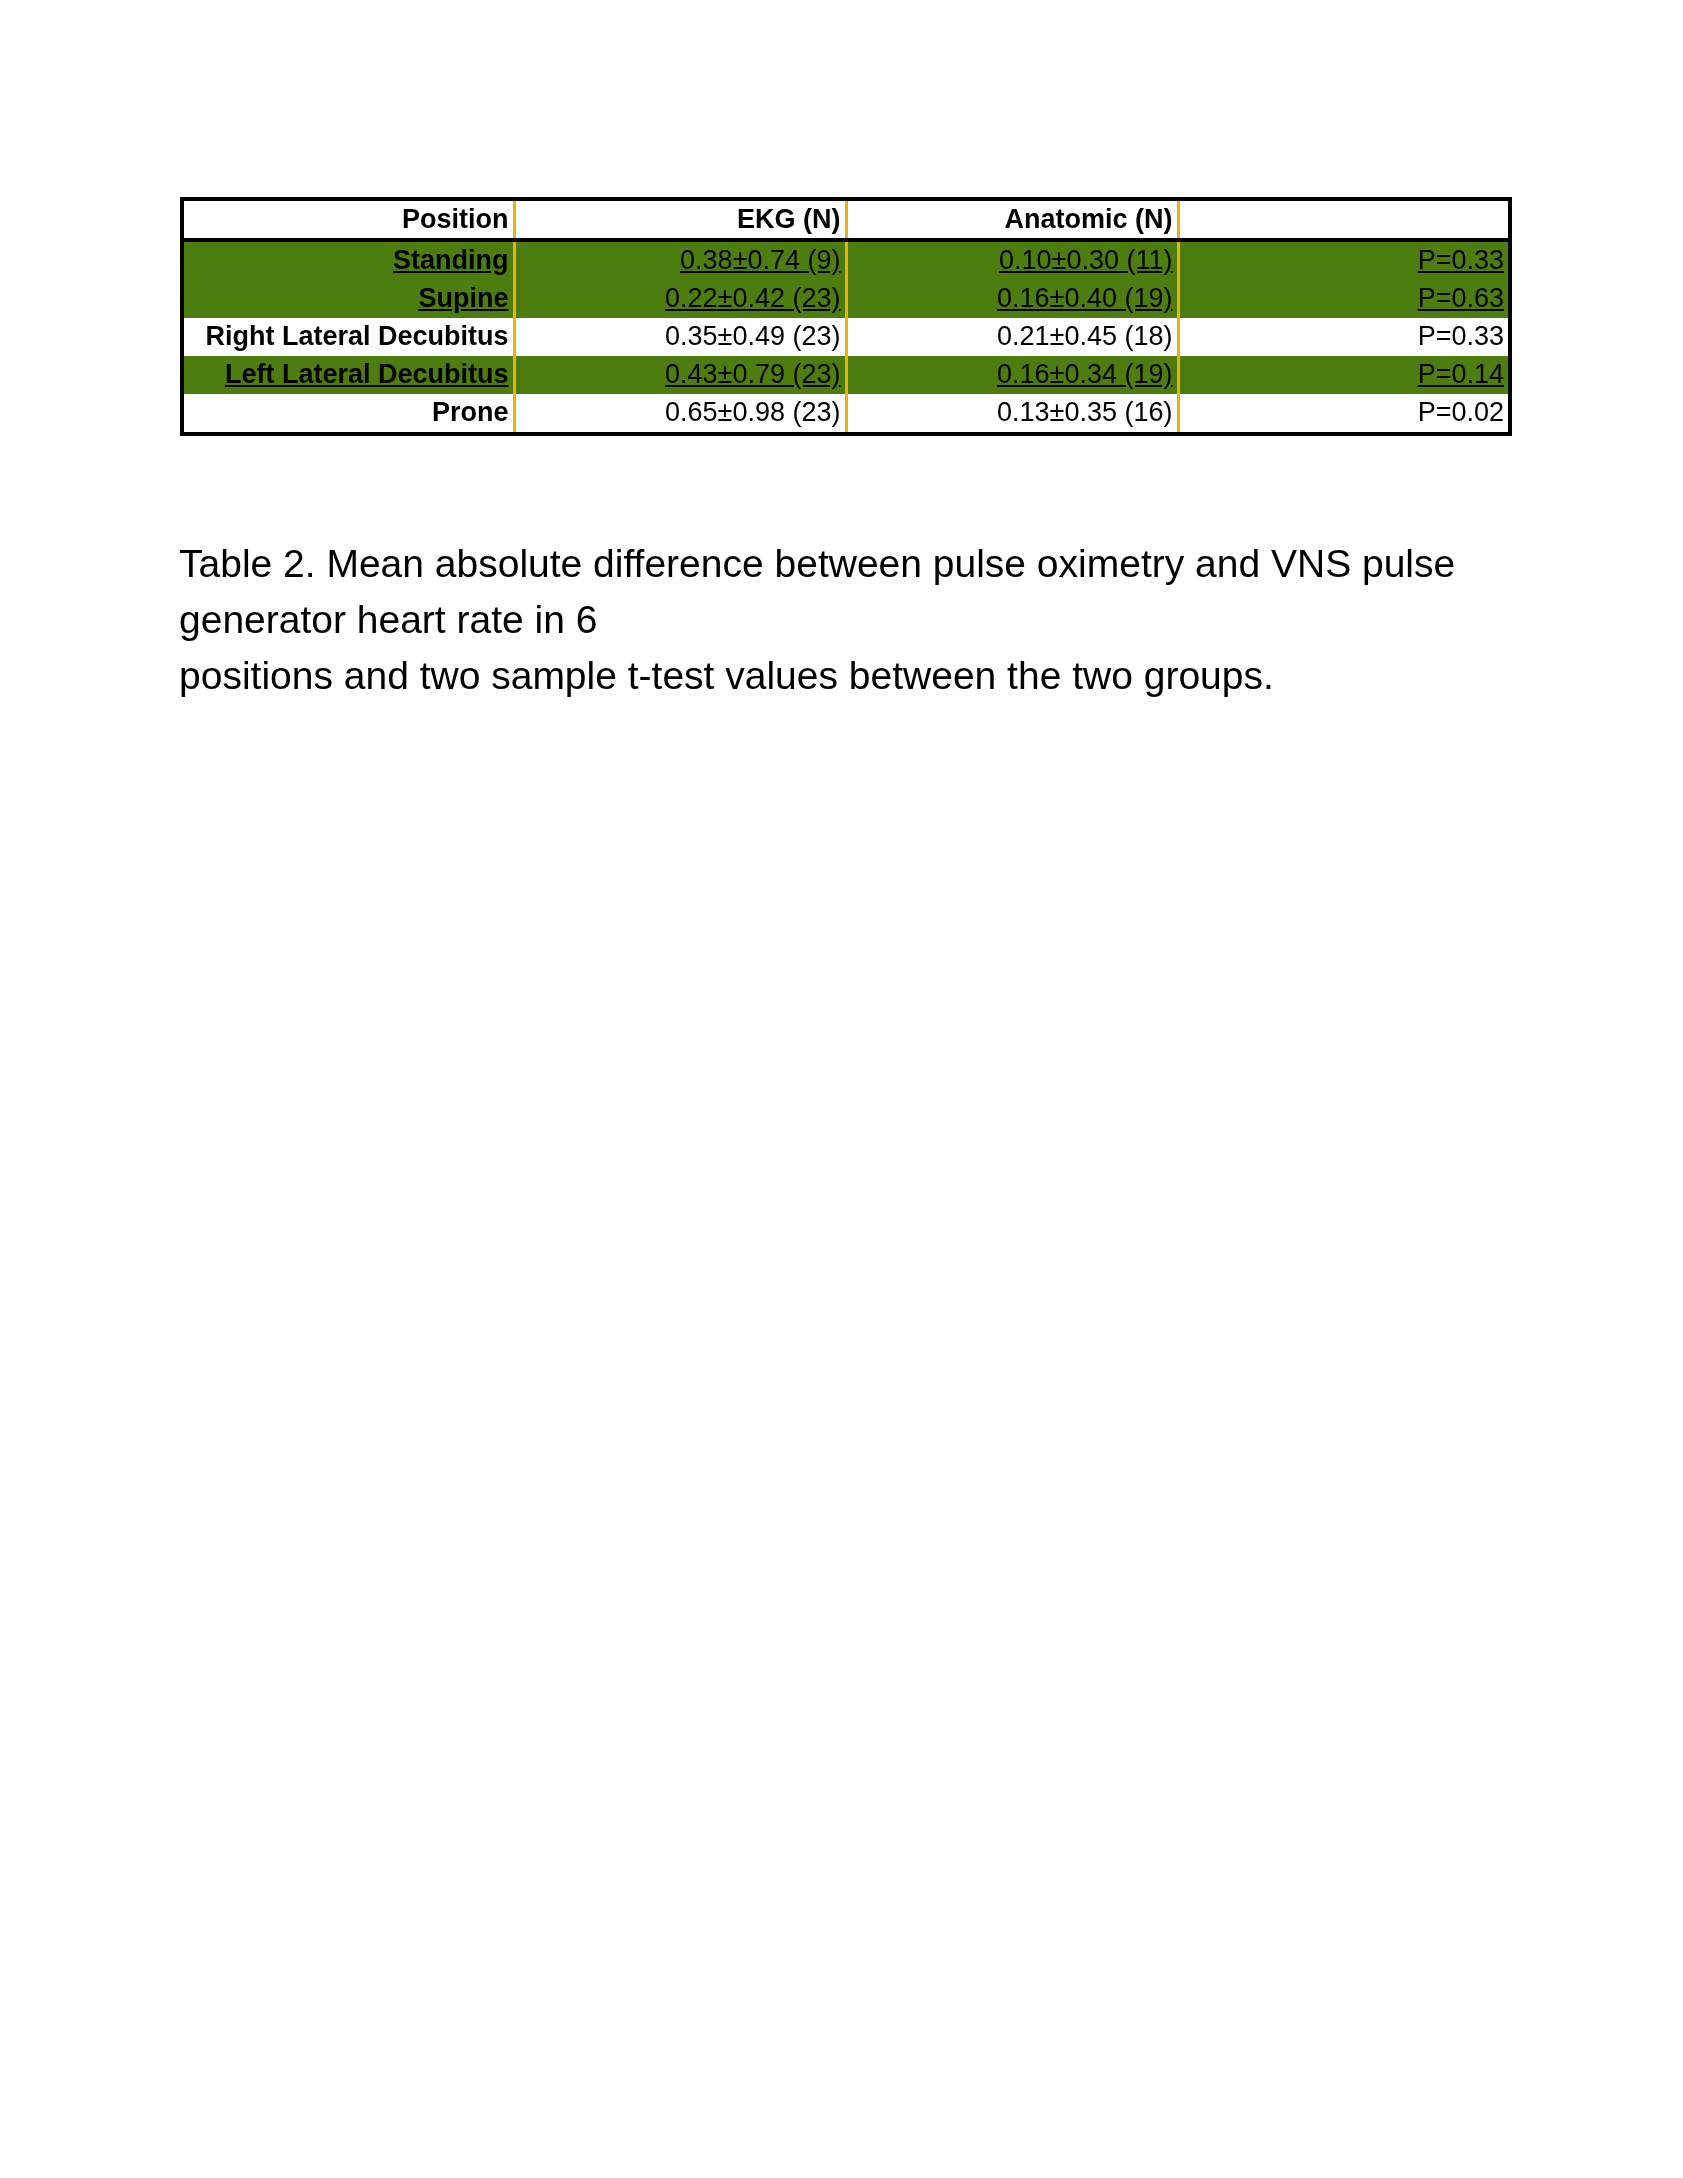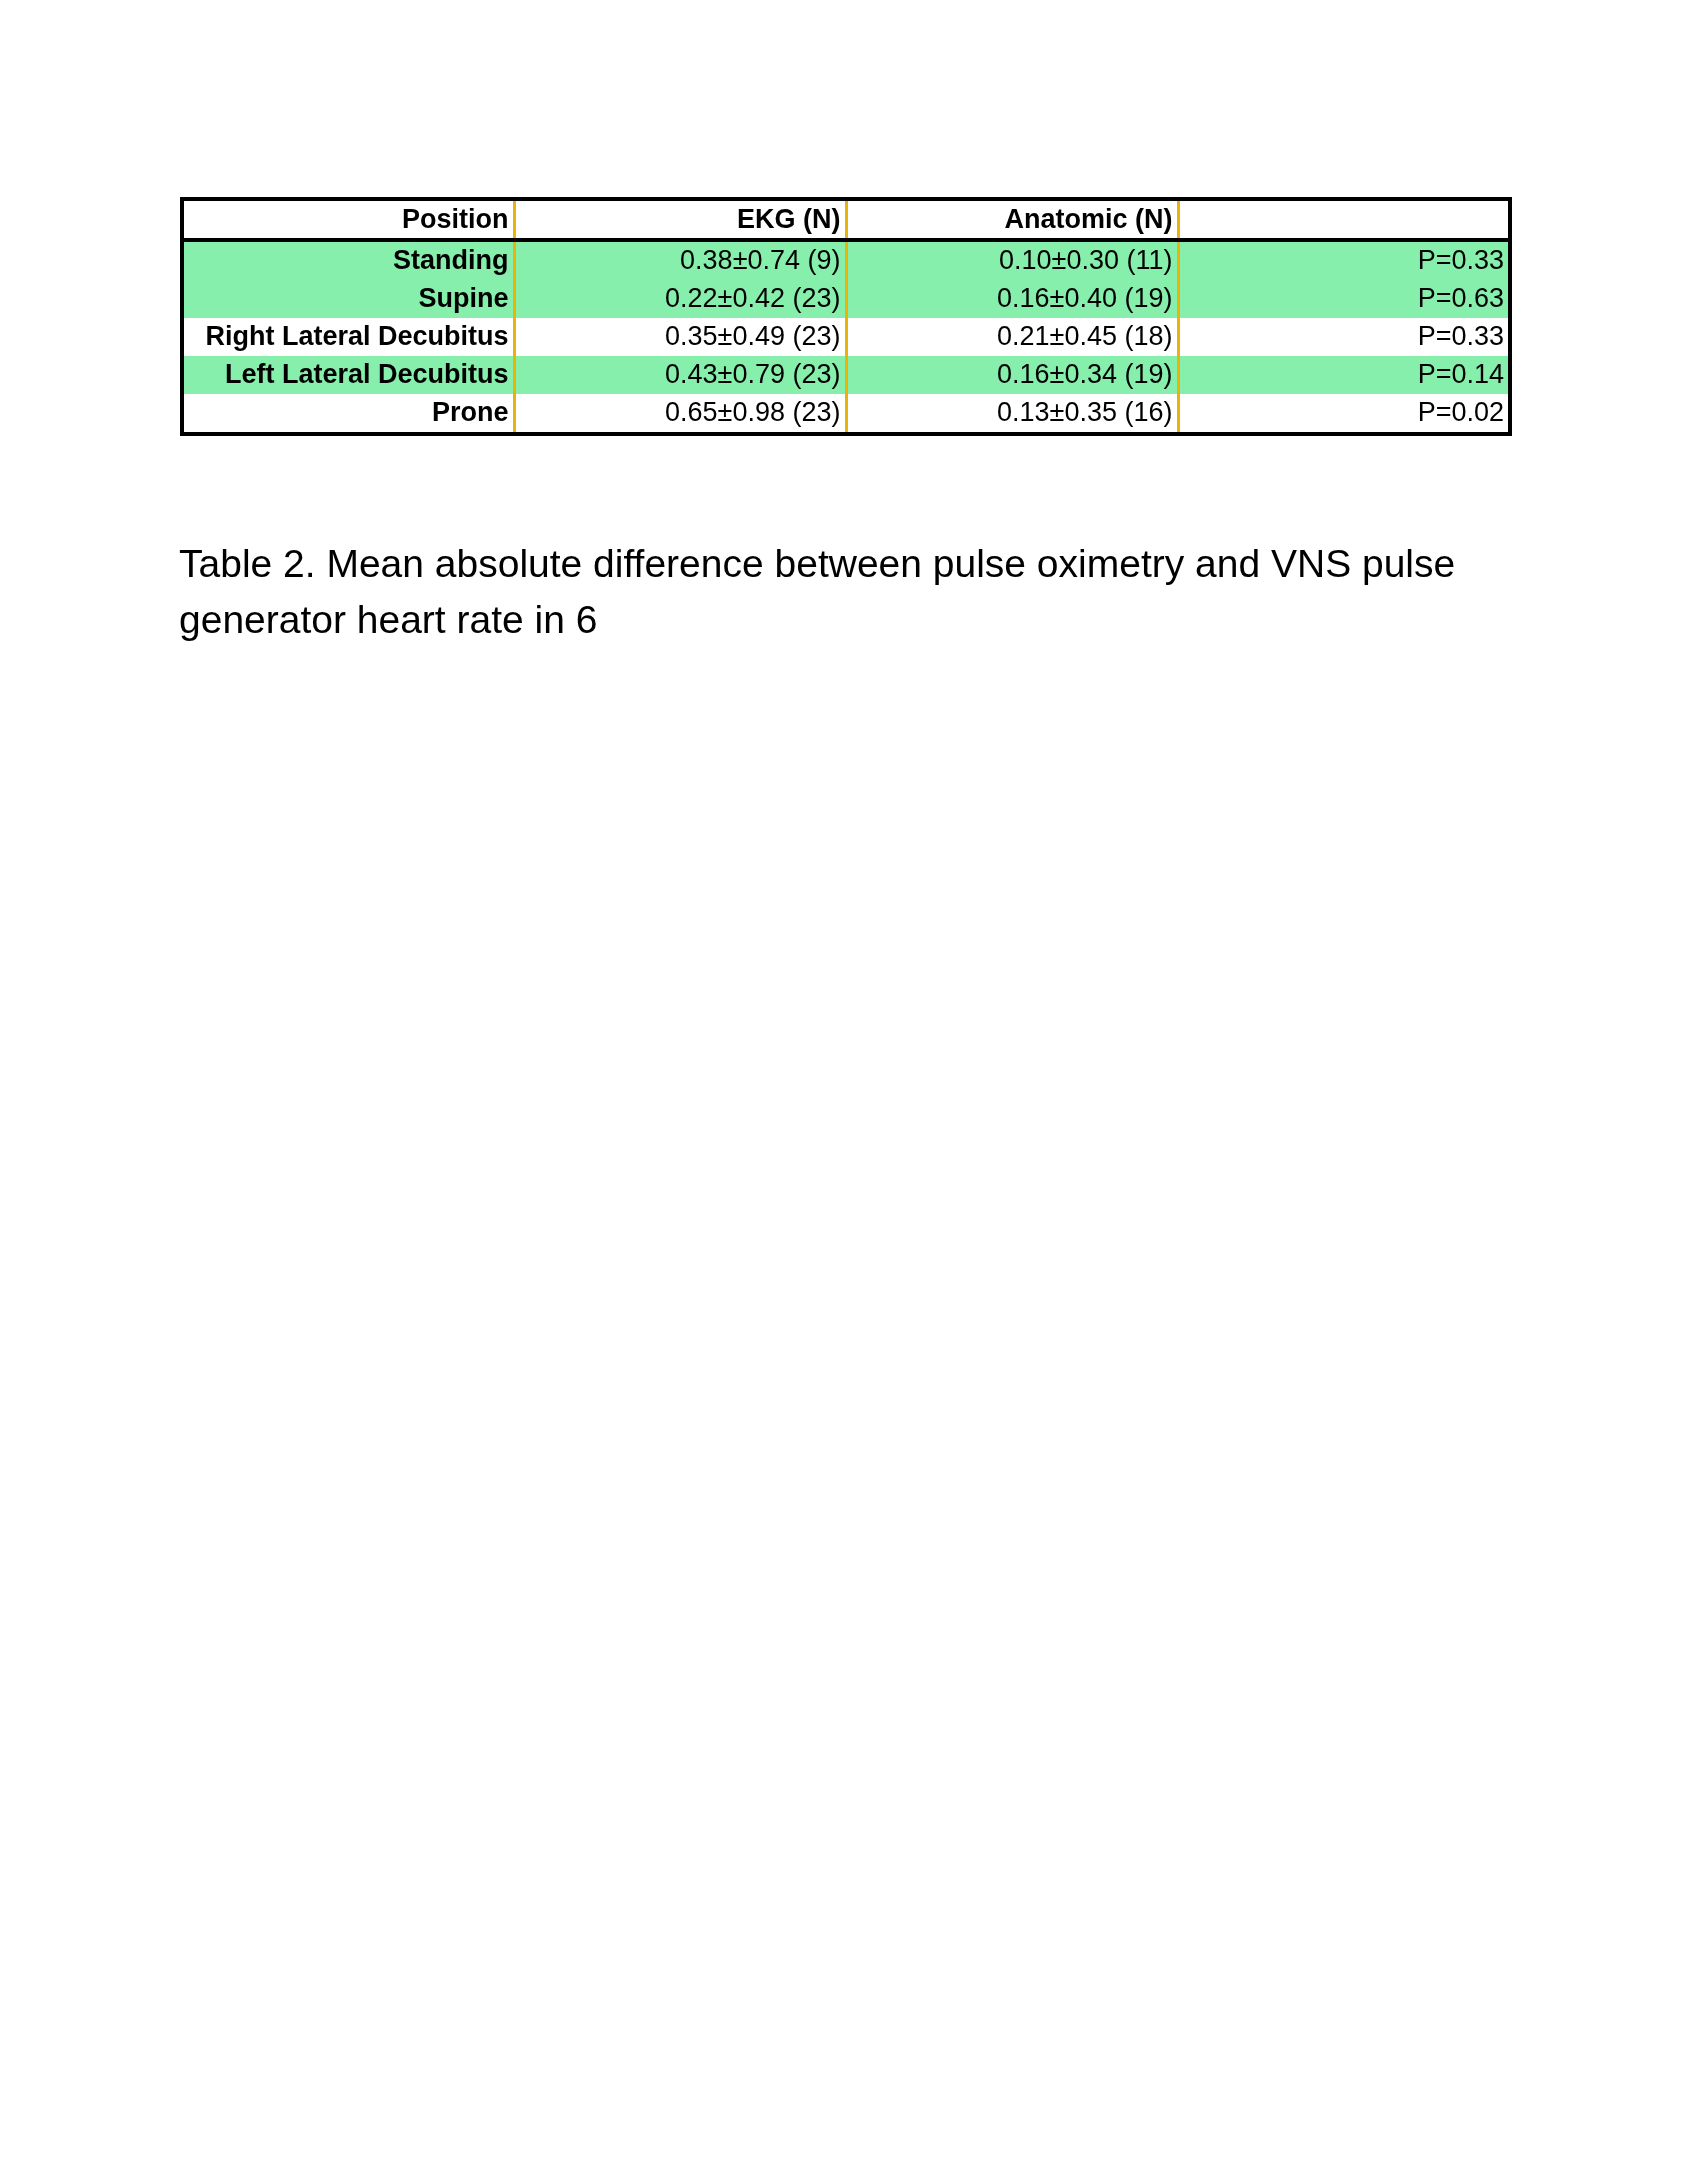--- a/index.html
+++ b/index.html
@@ -38,21 +38,21 @@
   }
   .data-table thead th {
     height: 37px;
     font-weight: bold;
     background: #ffffff;
     border-bottom: 4px solid #000000;
   }
   .data-table tbody td { height: 38px; }
   .data-table th + th,
   .data-table td + td { border-left: 3px solid #eab308; }
-  .data-table tbody tr.shaded td { background: #86efac; }
+  .data-table tbody tr.shaded td { background: #4d7c0f; text-decoration: underline; }
   .data-table td.pos { font-weight: bold; }
   .caption {
     position: absolute;
     left: 179px;
     top: 536px;
     width: 1287px;
     font-size: 39px;
     line-height: 56px;
   }
 </style>
@@ -105,16 +105,17 @@
         <td class="pos">Prone</td>
         <td>0.65±0.98 (23)</td>
         <td>0.13±0.35 (16)</td>
         <td>P=0.02</td>
       </tr>
     </tbody>
   </table>
 
   <div class="caption">
     <div>Table 2. Mean absolute difference between pulse oximetry and VNS pulse generator heart rate in 6</div>
+    <div>positions and two sample t-test values between the two groups.</div>
   </div>
 
 </div>
 
 
 </body></html>

